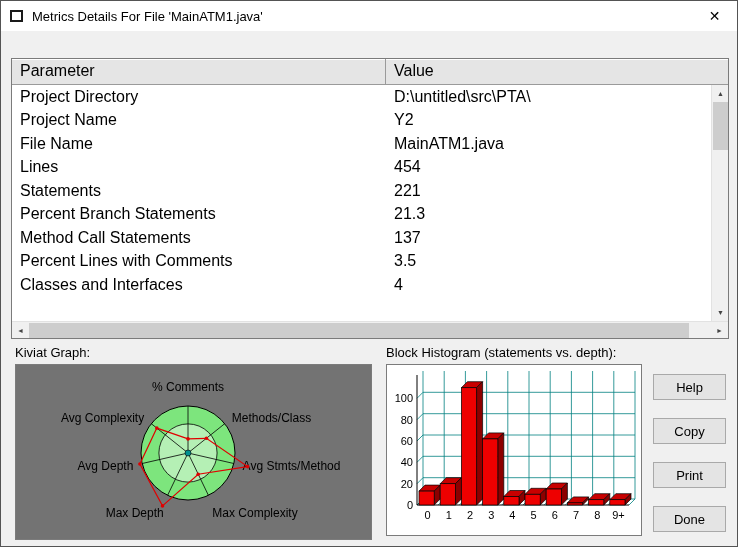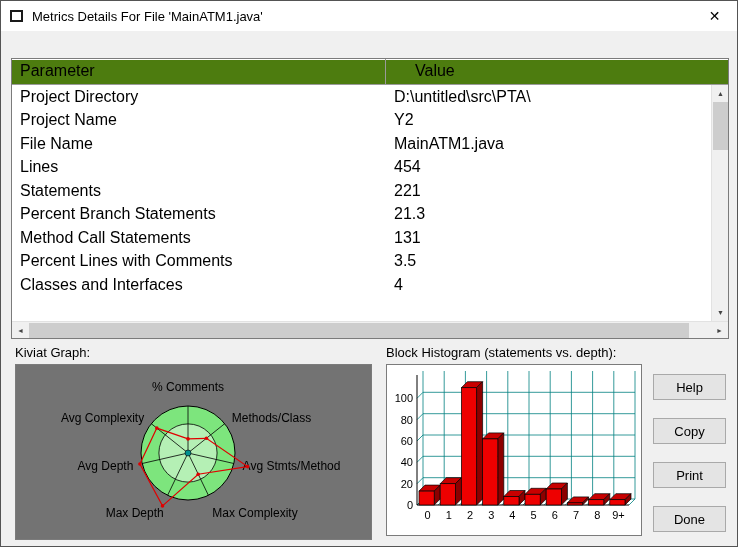--- a/index.html
+++ b/index.html
@@ -12,23 +12,23 @@
   .titlebar { position:absolute; left:0; top:0; right:0; height:30px; background:#ffffff;
               display:flex; align-items:center; }
   .app-icon { width:13px; height:12px; margin-left:9px; border:2px solid #1a1a1a; background:#fff; }
   .title { margin-left:9px; font-size:13px; color:#000; }
   .close-btn { position:absolute; right:0; top:0; width:45px; height:29px; border:none;
                background:transparent; font-size:14px; color:#000; cursor:pointer; }
 
   
   .table-frame { position:absolute; left:10px; top:57px; width:718px; height:281px;
                  background:#fff; border:1px solid #7b7b7b; }
-  .header-row { position:absolute; left:0; top:0; right:0; height:26px; background:#4d7c0f;
+  .header-row { position:absolute; left:0; top:0; right:0; height:26px; background:#e5e5e5;
                 border-bottom:1px solid #9a9a9a; display:flex; font-size:16px; color:#000;
-                box-shadow: inset 0 1px 0 #ffffff; gap: 21px; }
+                box-shadow: inset 0 1px 0 #ffffff; }
   .hcell { padding:3px 8px 0 8px; }
   .hcell.param { width:374px; border-right:1px solid #9a9a9a; }
   .rows { position:absolute; left:0; top:26px; right:17px; bottom:17px; overflow:hidden;
           font-size:16px; color:#000; background:#fff; }
   .trow { display:flex; height:23.5px; align-items:center; }
   .cell.param { width:374px; padding-left:8px; white-space:nowrap; }
   .cell.value { padding-left:8px; white-space:nowrap; }
 
   
   .vscroll { position:absolute; top:26px; right:0; width:17px; bottom:17px; background:#f0f0f0;
@@ -95,21 +95,21 @@
         <div class="trow">
           <div class="cell param">Statements</div>
           <div class="cell value">221</div>
         </div>
         <div class="trow">
           <div class="cell param">Percent Branch Statements</div>
           <div class="cell value">21.3</div>
         </div>
         <div class="trow">
           <div class="cell param">Method Call Statements</div>
-          <div class="cell value">131</div>
+          <div class="cell value">137</div>
         </div>
         <div class="trow">
           <div class="cell param">Percent Lines with Comments</div>
           <div class="cell value">3.5</div>
         </div>
         <div class="trow">
           <div class="cell param">Classes and Interfaces</div>
           <div class="cell value">4</div>
         </div>
       </div>

